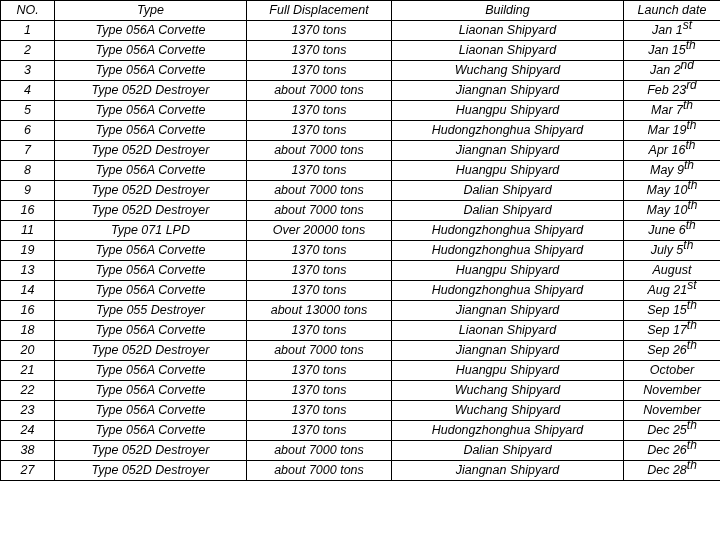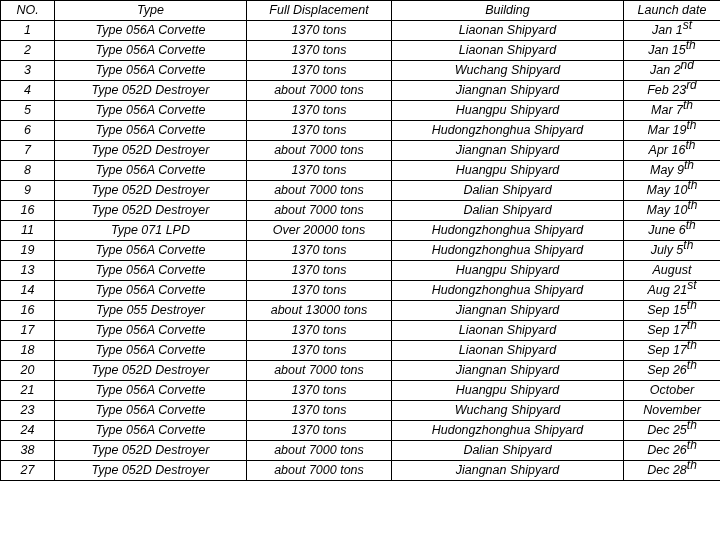--- a/index.html
+++ b/index.html
@@ -170,55 +170,55 @@
         <td class="date-cell"><span>Aug 21</span><sup>st</sup></td>
       </tr>
       <tr>
         <td class="no-cell">16</td>
         <td>Type 055 Destroyer</td>
         <td>about 13000 tons</td>
         <td>Jiangnan Shipyard</td>
         <td class="date-cell"><span>Sep 15</span><sup>th</sup></td>
       </tr>
       <tr>
-        <td class="no-cell">17</td>
+        <td class="no-cell">18</td>
         <td>Type 056A Corvette</td>
         <td>1370 tons</td>
         <td>Liaonan Shipyard</td>
         <td class="date-cell"><span>Sep 17</span><sup>th</sup></td>
       </tr>
       <tr>
-        <td class="no-cell">18</td>
-        <td>Type 056A Corvette</td>
-        <td>1370 tons</td>
-        <td>Liaonan Shipyard</td>
-        <td class="date-cell"><span>Sep 17</span><sup>th</sup></td>
-      </tr>
-      <tr>
         <td class="no-cell">20</td>
         <td>Type 052D Destroyer</td>
         <td>about 7000 tons</td>
         <td>Jiangnan Shipyard</td>
         <td class="date-cell"><span>Sep 26</span><sup>th</sup></td>
       </tr>
       <tr>
         <td class="no-cell">21</td>
         <td>Type 056A Corvette</td>
         <td>1370 tons</td>
         <td>Huangpu Shipyard</td>
         <td class="date-cell"><span>October</span></td>
       </tr>
       <tr>
-        <td class="no-cell">23</td>
+        <td class="no-cell">22</td>
         <td>Type 056A Corvette</td>
         <td>1370 tons</td>
         <td>Wuchang Shipyard</td>
         <td class="date-cell"><span>November</span></td>
       </tr>
       <tr>
+        <td class="no-cell">23</td>
+        <td>Type 056A Corvette</td>
+        <td>1370 tons</td>
+        <td>Wuchang Shipyard</td>
+        <td class="date-cell"><span>November</span></td>
+      </tr>
+      <tr>
         <td class="no-cell">24</td>
         <td>Type 056A Corvette</td>
         <td>1370 tons</td>
         <td>Hudongzhonghua Shipyard</td>
         <td class="date-cell"><span>Dec 25</span><sup>th</sup></td>
       </tr>
       <tr>
         <td class="no-cell">38</td>
         <td>Type 052D Destroyer</td>
         <td>about 7000 tons</td>

